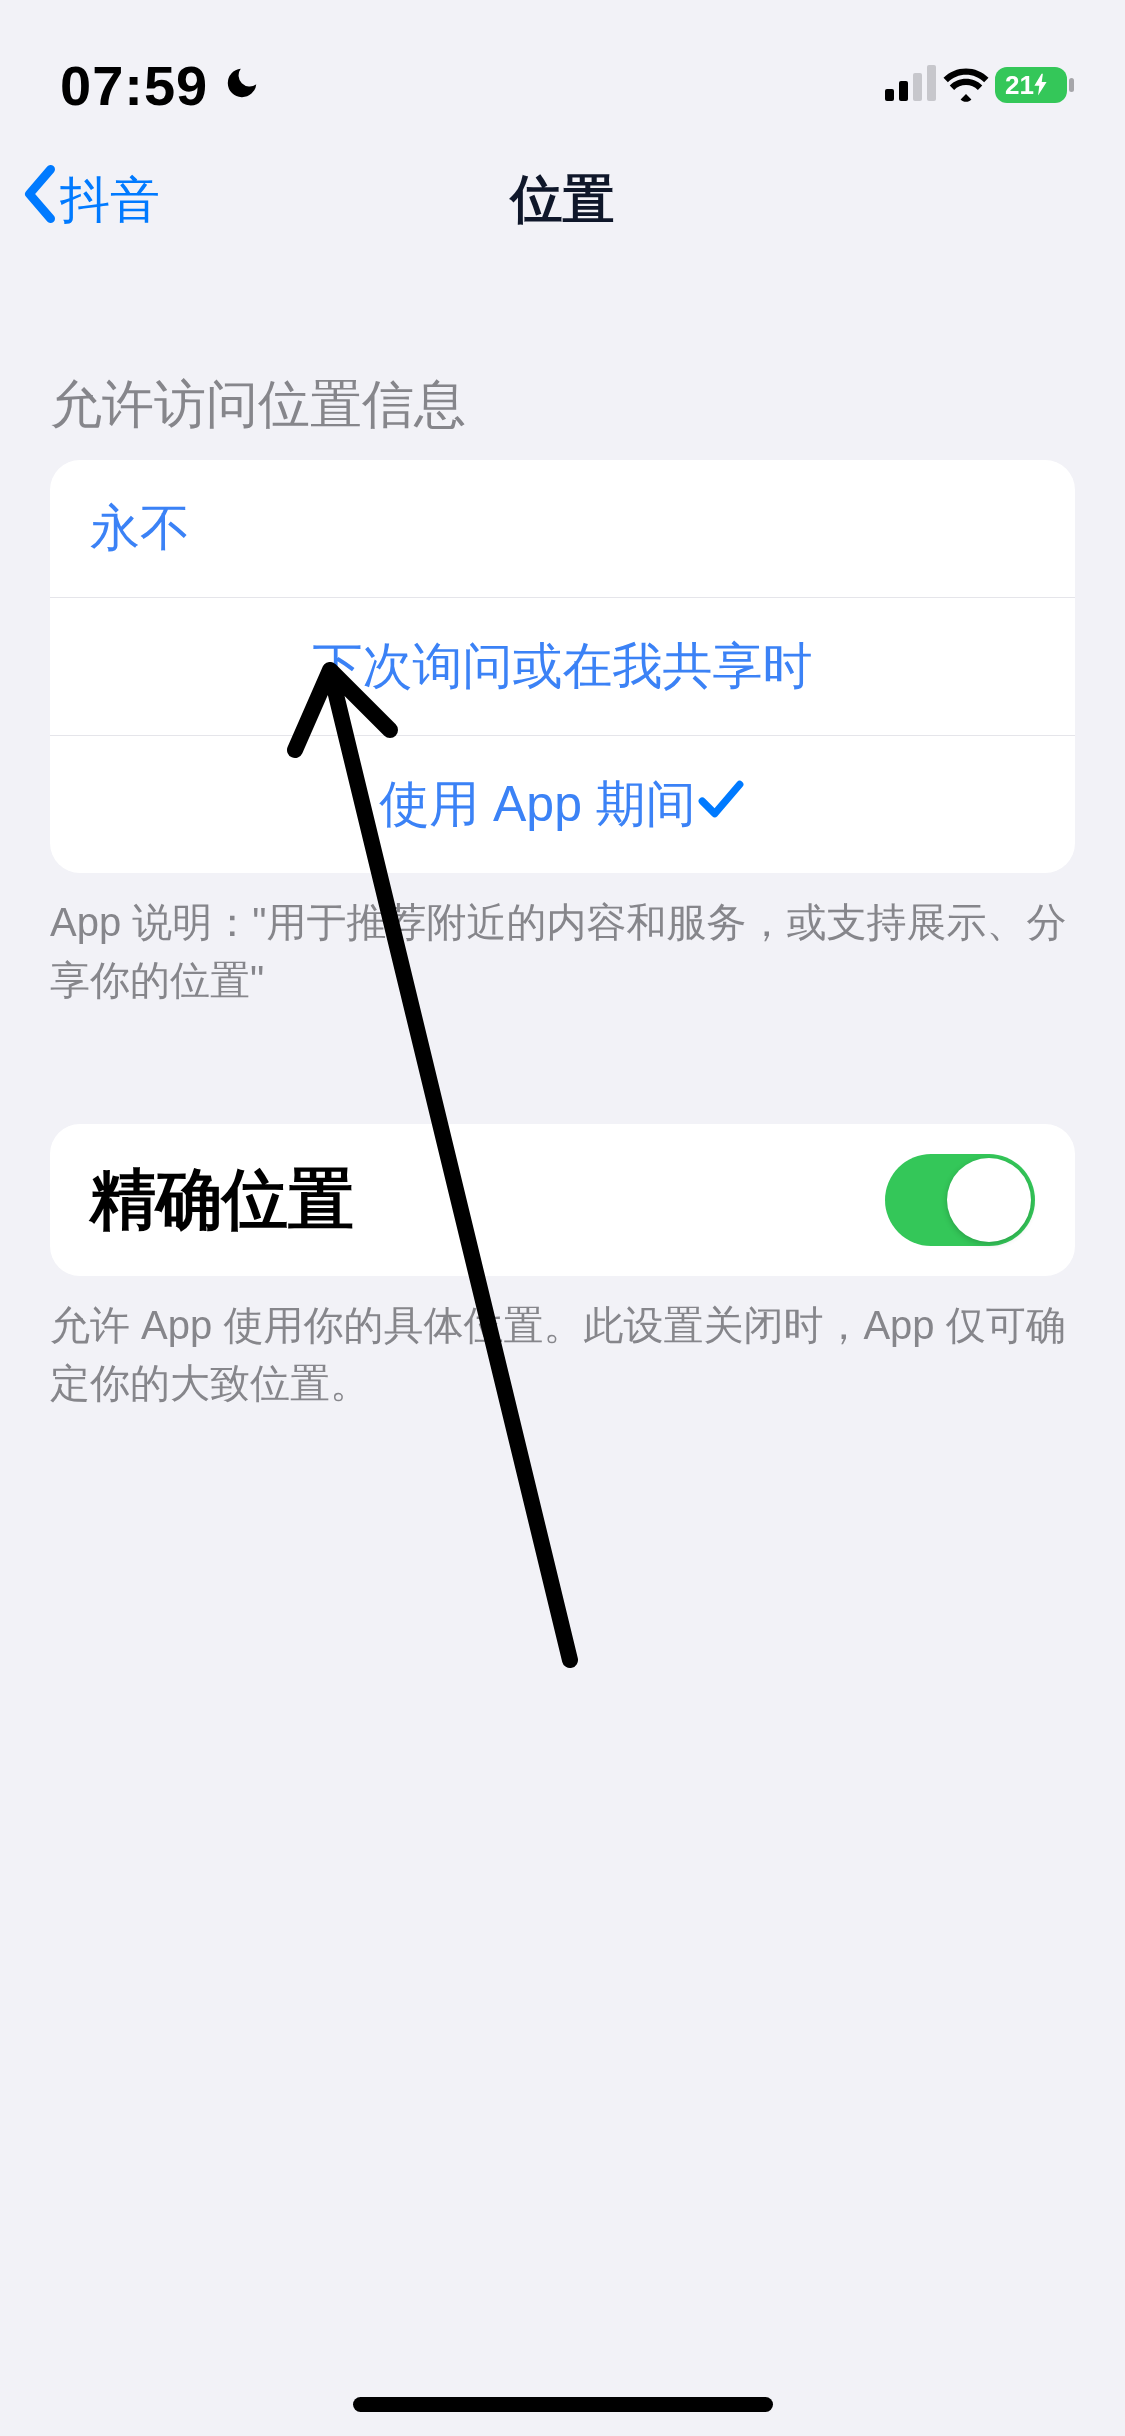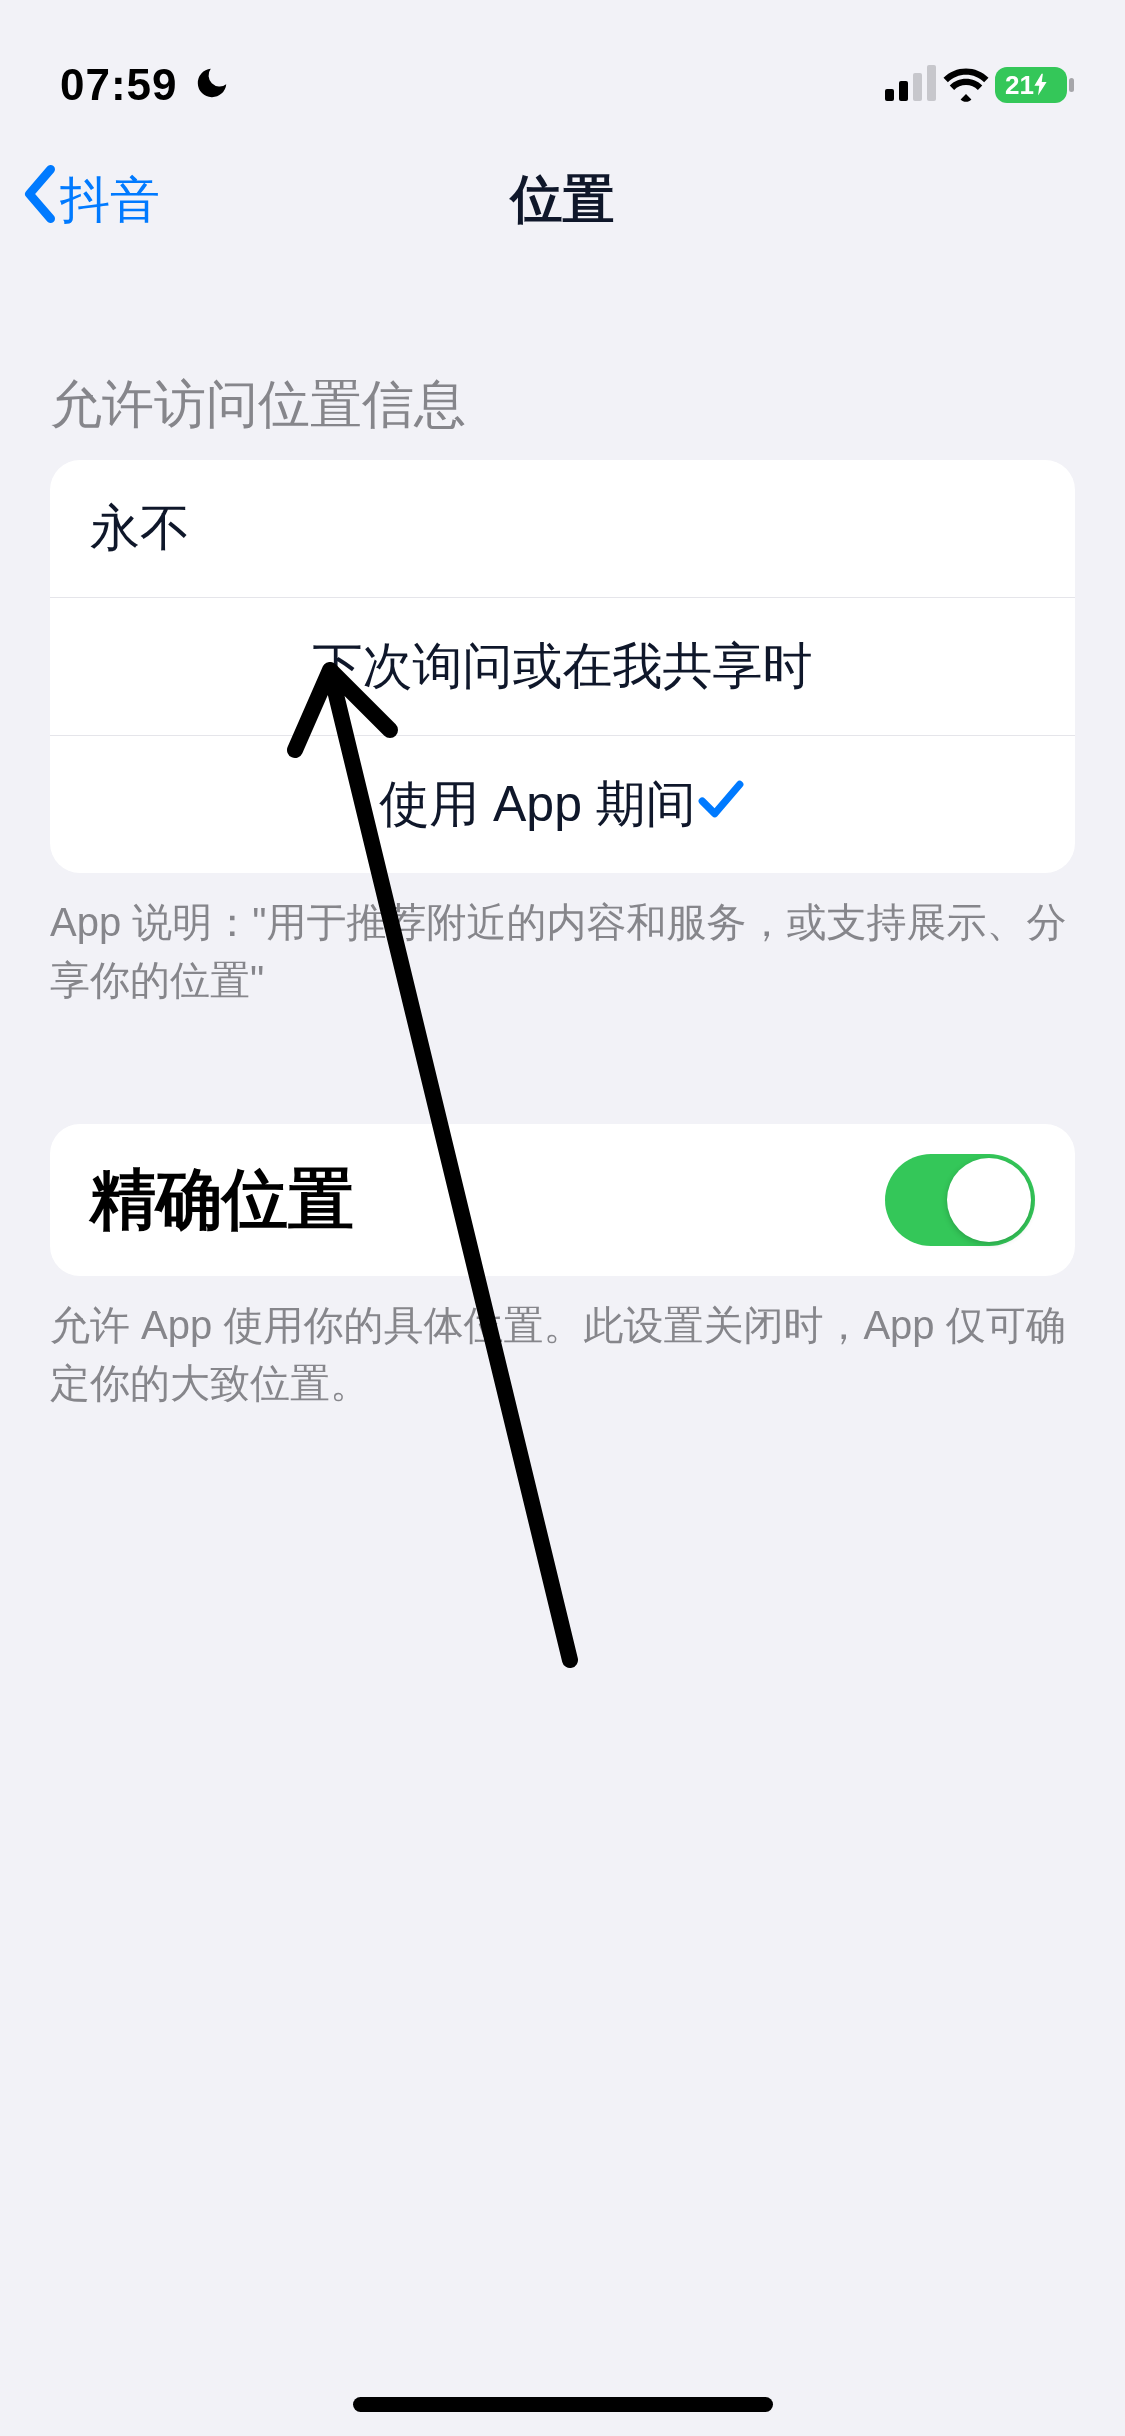--- a/index.html
+++ b/index.html
@@ -21,21 +21,21 @@
       align-items: center;
       padding: 40px 50px 0 60px;
       height: 130px;
     }
     .status-left {
       display: flex;
       align-items: center;
       gap: 15px;
     }
     .status-time {
-      font-size: 44px;
+      font-size: 56px;
       font-weight: 600;
       color: #000;
       letter-spacing: 1px;
     }
     .moon-icon {
       width: 38px;
       height: 38px;
     }
     .status-right {
       display: flex;
@@ -104,21 +104,21 @@
       border-radius: 30px;
       margin: 0 50px;
       overflow: hidden;
     }
     .list-row {
       display: flex;
       align-items: center;
       justify-content: space-between;
       padding: 35px 40px;
       font-size: 50px;
-      color: #0f172a;
+      color: #3b82f6;
       cursor: pointer;
       min-height: 130px;
     }
     .list-row + .list-row {
       border-top: 1px solid #e5e5ea;
       justify-content: center;
     }
     .checkmark-icon {
       width: 50px;
       height: 50px;

